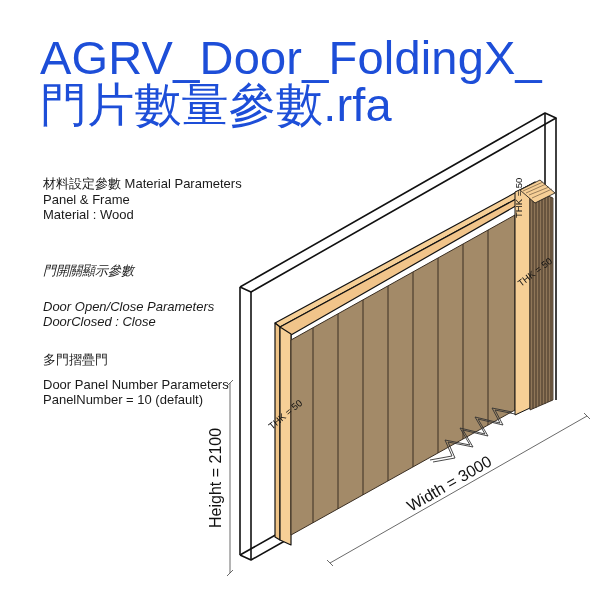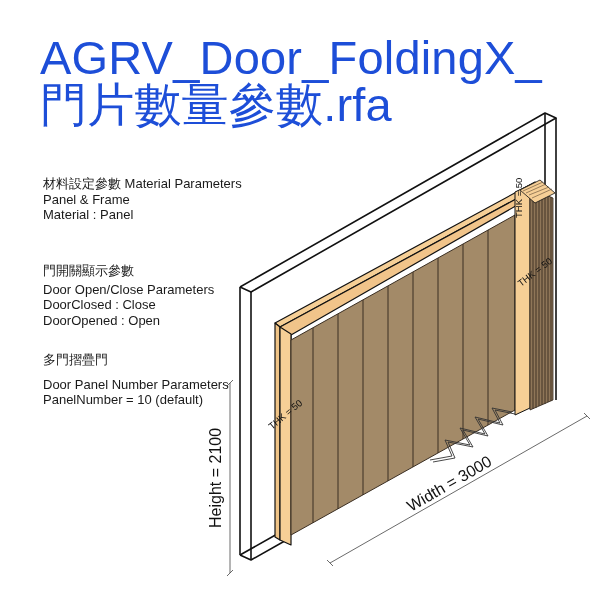--- a/index.html
+++ b/index.html
@@ -14,28 +14,27 @@
 </style>
 </head>
 <body>
 
 <div id="t1" class="title">AGRV_Door_FoldingX_</div>
 <div id="t2" class="title">門片數量參數.rfa</div>
 
 <div class="block" style="top:176px;">
   <div>材料設定參數 Material Parameters</div>
   <div style="margin-top:0;">Panel &amp; Frame</div>
-  <div>Material : Panel</div>
+  <div>Material : Wood</div>
 </div>
 
-<div class="block" style="top:263px;">
+<div class="block" style="top:263px;font-style:italic;">
   <div>門開關顯示參數</div>
-  <div style="margin-top:3px;">Door Open/Close Parameters</div>
+  <div style="margin-top:20px;">Door Open/Close Parameters</div>
   <div>DoorClosed : Close</div>
-  <div>DoorOpened : Open</div>
 </div>
 
 <div class="block" style="top:352px;">
   <div>多門摺疊門</div>
   <div style="margin-top:9px;">Door Panel Number Parameters</div>
   <div>PanelNumber = 10 (default)</div>
 </div>
 
 <svg width="600" height="599" viewBox="0 0 600 599">
 

